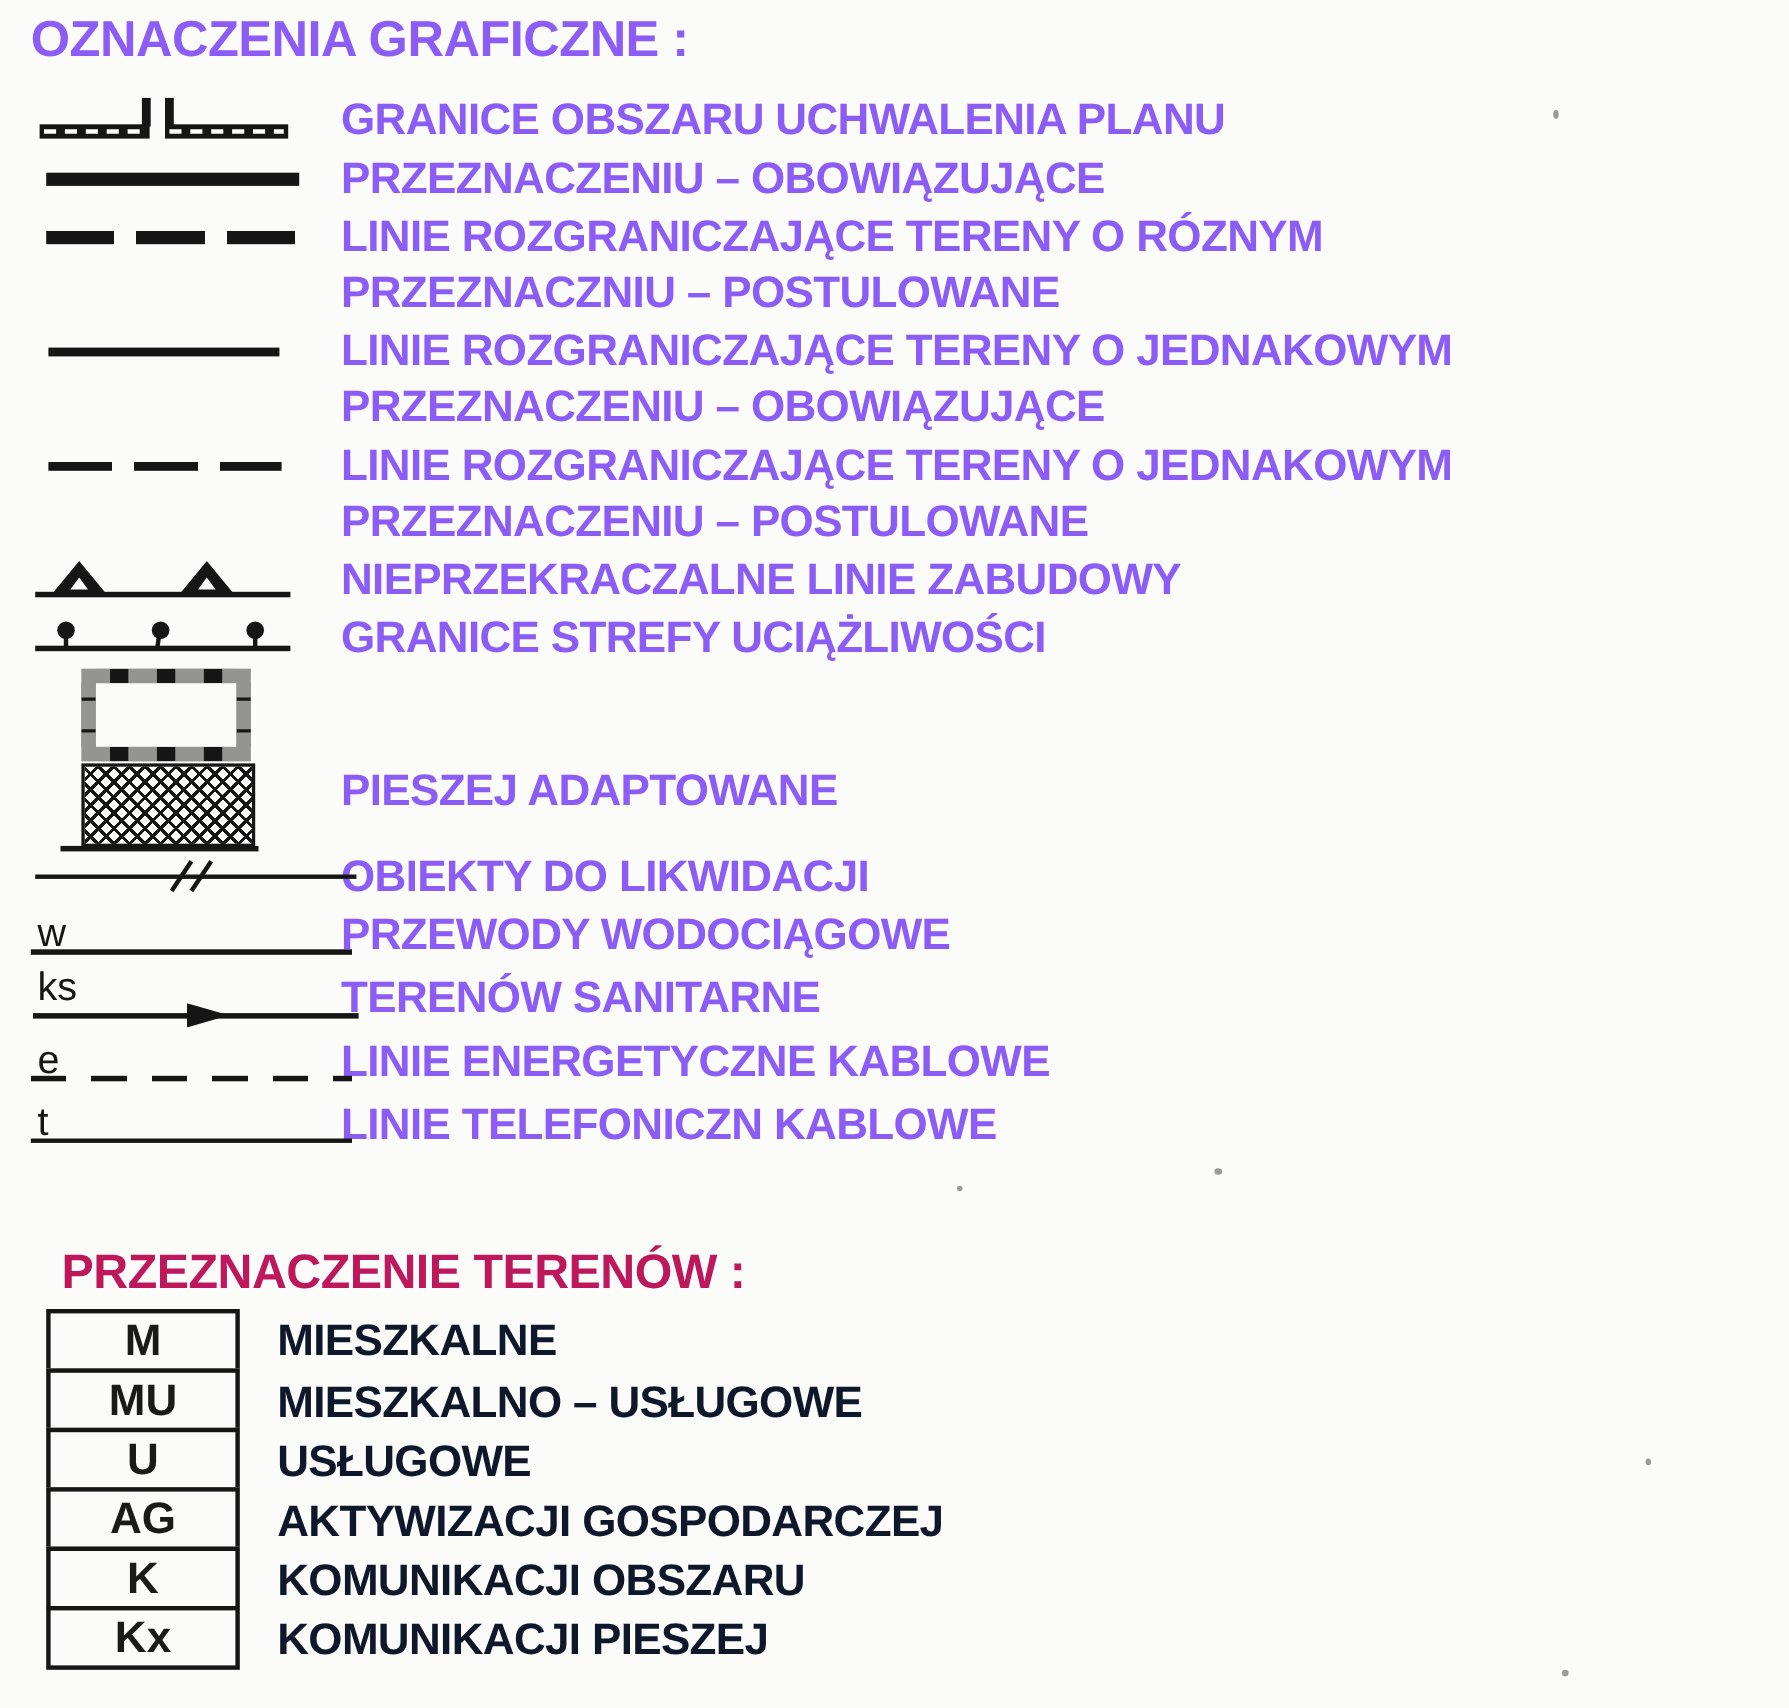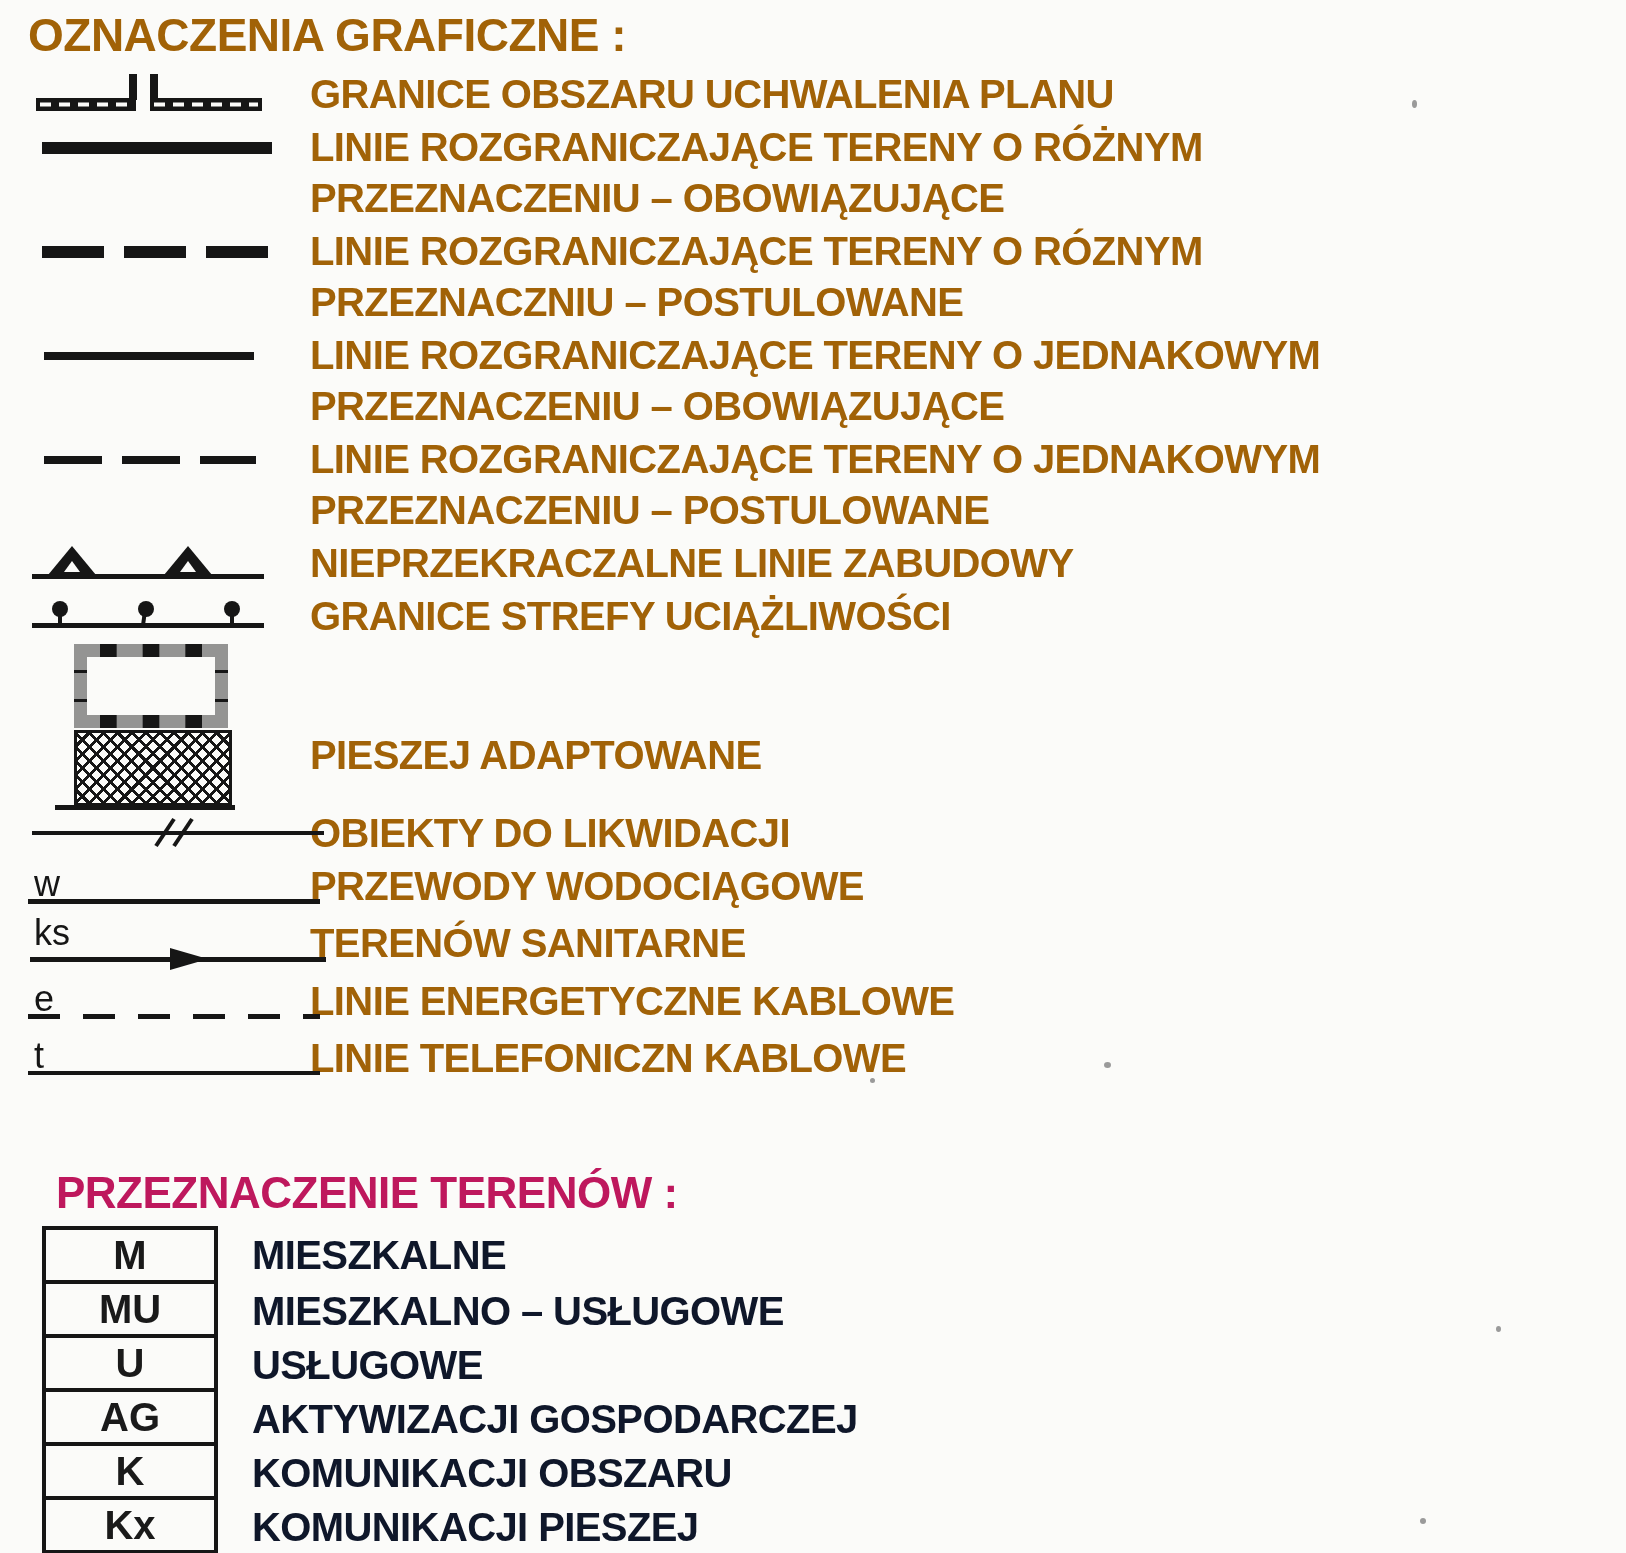--- a/index.html
+++ b/index.html
@@ -12,25 +12,25 @@
     position:relative;
   }
   .page{
     position:relative;
     width:100%;height:100%;
     padding:6px 0 0 28px;
     box-sizing:border-box;
   }
   
   h1.section-title{
-    margin:2px 0 7px 0;
+    margin:2px 0 22px 0;
     font-size:46px;
     font-weight:700;
     letter-spacing:-0.5px;
-    color:#a16207;
+    color:#8b5cf6;
   }
   h2.section-title{
     margin:0 0 8px 14px;
     font-size:44px;
     font-weight:700;
     letter-spacing:-0.5px;
     color:#be185d;
   }
   
   .legend-row{
@@ -47,21 +47,21 @@
     justify-content:center;
     align-items:flex-start;
     overflow:visible;
   }
   .sym-cell.h1line{min-height:50px;}
   .txt{
     font-size:40px;
     font-weight:700;
     letter-spacing:-0.6px;
     line-height:51px;
-    color:#a16207;
+    color:#8b5cf6;
     white-space:nowrap;
   }
   
   .ink{fill:#161616;stroke:none;}
   .bar-thick{width:230px;height:12px;background:#161616;}
   .bar-thick-dashed{
     width:230px;height:12px;
     background:repeating-linear-gradient(90deg,#161616 0 62px,transparent 62px 82px);
   }
   .bar-thin{width:210px;height:8px;background:#161616;margin-left:16px;}
@@ -148,21 +148,20 @@
     <div class="txt">
           <div>GRANICE OBSZARU UCHWALENIA PLANU</div>
         </div>
   </div>
 
   <div class="legend-row">
     <div class="sym-cell" style="height: 51px;">
           <div class="bar-thick" style="margin-left:14px"></div>
         </div>
     <div class="txt">
-          <div>LINIE ROZGRANICZAJĄCE TERENY O RÓŻNYM</div>
           <div>PRZEZNACZENIU – OBOWIĄZUJĄCE</div>
         </div>
   </div>
 
   <div class="legend-row">
     <div class="sym-cell" style="height: 51px;">
           <div class="bar-thick-dashed" style="margin-left:14px"></div>
         </div>
     <div class="txt">
           <div>LINIE ROZGRANICZAJĄCE TERENY O RÓZNYM</div>

